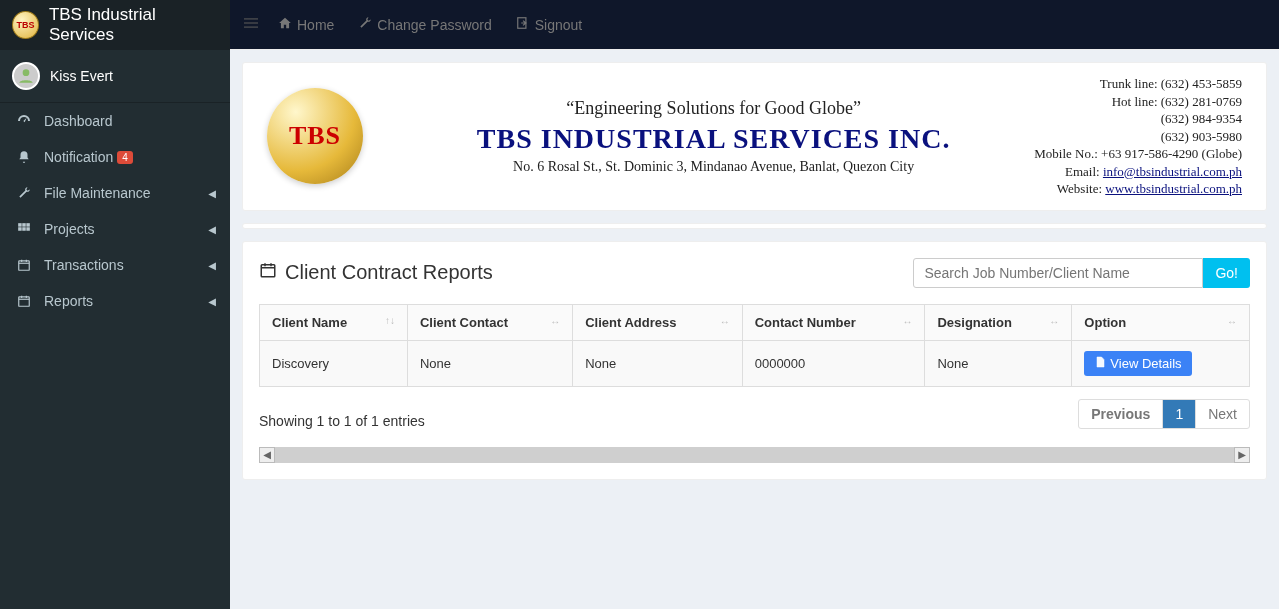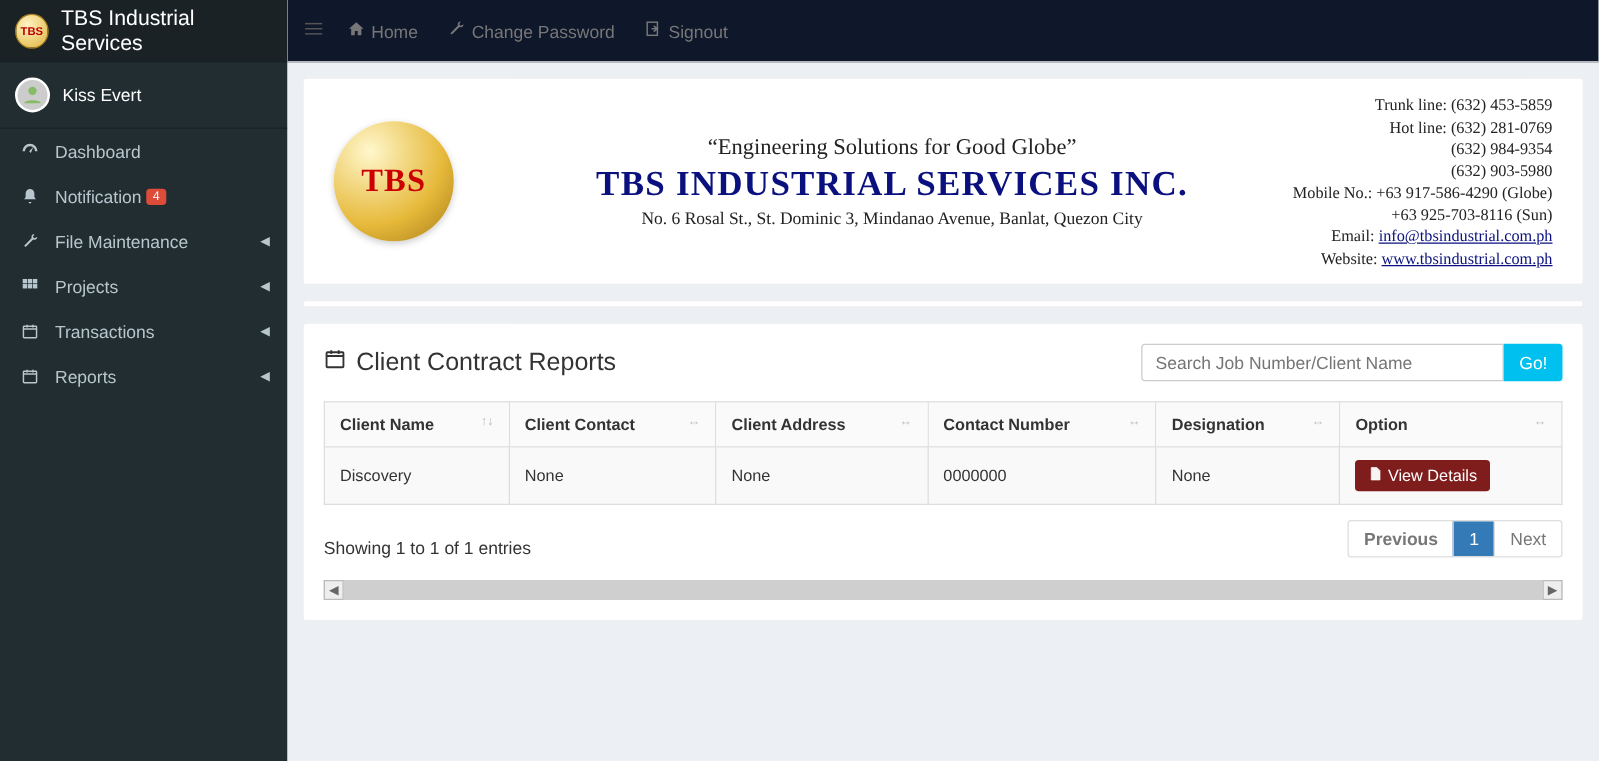--- a/index.html
+++ b/index.html
@@ -38,21 +38,21 @@
   .panel-header h3 { font-size: 20px; font-weight: normal; color: #333; display: flex; align-items: center; }
   .panel-header .hicon { margin-right: 8px; }
   .search-wrap { margin-left: auto; display: flex; }
   .search-wrap input { border: 1px solid #ccc; border-radius: 3px 0 0 3px; padding: 6px 10px; width: 290px; font-size: 14px; outline:none;}
   .search-wrap button { background: #00c0ef; color: #fff; border: none; border-radius: 0 3px 3px 0; padding: 6px 12px; font-size: 14px; cursor:pointer;}
   table.data { width: 100%; border-collapse: collapse; margin-top: 8px; }
   table.data th, table.data td { border: 1px solid #ddd; padding: 10px 12px; font-size: 13px; text-align: left; }
   table.data th { background: #fafafa; font-weight: bold; position: relative; }
   table.data th .sort { float: right; color: #bbb; font-size: 10px; }
   table.data tbody tr { background: #f9f9f9; }
-  .btn-view { background: #7f1d1d; color: #fff; border: none; border-radius: 3px; padding: 5px 10px; font-size: 13px; display: inline-flex; align-items: center; cursor:pointer;}
+  .btn-view { background: #3b82f6; color: #fff; border: none; border-radius: 3px; padding: 5px 10px; font-size: 13px; display: inline-flex; align-items: center; cursor:pointer;}
   .btn-view .vicon { margin-right: 4px; }
   .table-footer { margin-top: 12px; display: flex; align-items: flex-end; }
   .pagination { margin-left: auto; display: flex; border: 1px solid #ddd; border-radius: 3px; overflow: hidden; }
   .pagination span { padding: 6px 12px; font-size: 14px; color: #777; border-left: 1px solid #ddd; cursor: pointer; }
   .pagination span:first-child { border-left: none; font-weight: bold; }
   .pagination .active { background: #337ab7; color: #fff; }
   .hscroll { margin-top: 18px; position: relative; background: #ccc; height: 16px; display: flex; align-items: center; }
   .hscroll .arrow { width: 16px; height: 16px; background: #eee; border:1px solid #bbb; display:flex; align-items:center; justify-content:center; font-size:10px; color:#666; cursor:pointer;}
   .hscroll .track { flex:1; height:16px; background:#cfcfcf;}
 </style>
@@ -194,21 +194,20 @@
         <div class="tagline">“Engineering Solutions for Good Globe”</div>
         <div class="company">TBS INDUSTRIAL SERVICES INC.</div>
         <div class="addr">No. 6 Rosal St., St. Dominic 3, Mindanao Avenue, Banlat, Quezon City</div>
       </div>
       <div class="contact">
         <div>Trunk line: (632) 453-5859</div>
         <div>Hot line: (632) 281-0769</div>
         <div>(632) 984-9354</div>
         <div>(632) 903-5980</div>
         <div>Mobile No.: +63 917-586-4290 (Globe)</div>
-        <div>+63 925-703-8116 (Sun)</div>
         <div><span>Email: </span><a>info@tbsindustrial.com.ph</a></div>
         <div><span>Website: </span><a>www.tbsindustrial.com.ph</a></div>
       </div>
     </div>
 
     <div class="panel-strip"></div>
 
     <div class="panel">
       <div class="panel-header">
         <h3>

